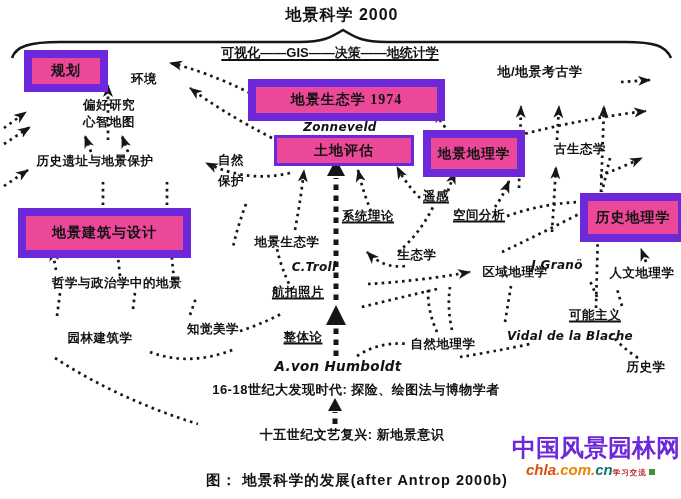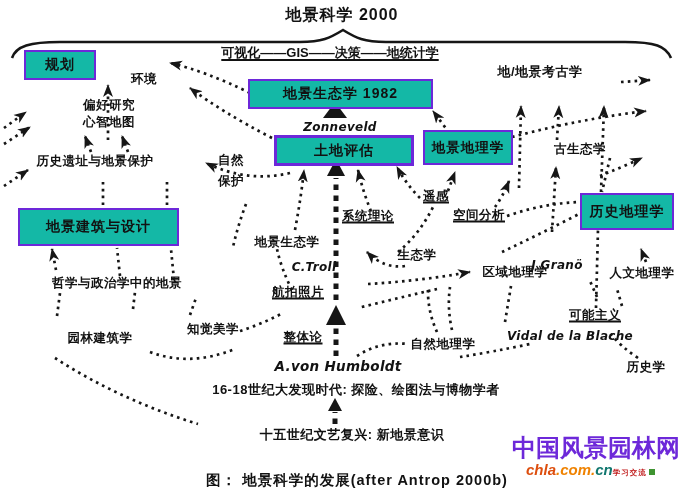--- a/index.html
+++ b/index.html
@@ -5,23 +5,23 @@
   html,body{margin:0;padding:0;background:#fff;}
   .stage{position:relative;width:681px;height:499px;background:#fff;overflow:hidden;
          font-family:"Liberation Sans","DejaVu Sans",sans-serif;color:#121212;}
   svg.wires{position:absolute;left:0;top:0;z-index:1;}
   .lbl{position:absolute;transform:translate(-50%,-50%);white-space:nowrap;z-index:3;
        font-size:12.5px;font-weight:600;letter-spacing:0.5px;}
   .lbl.two{text-align:right;line-height:17px;}
   .u{text-decoration:underline;text-underline-offset:2px;text-decoration-thickness:1.5px;}
   .hand{font-style:italic;font-weight:700;font-family:"DejaVu Sans","Liberation Sans",sans-serif;
         font-size:12px;letter-spacing:0.3px;}
-  .box{position:absolute;z-index:4;background:#14b8a6;border:2px solid #6d28d9;
+  .box{position:absolute;z-index:4;background:#ec4899;border:8px solid #6d28d9;
        display:flex;align-items:center;justify-content:center;
-       font-size:14px;font-weight:700;letter-spacing:1px;}
+       font-size:14px;font-weight:700;letter-spacing:1px;font-family:Liberation Serif, serif;}
   .box.thick{border-width:3px;}
   .title{position:absolute;transform:translateX(-50%);z-index:3;font-size:16px;font-weight:700;letter-spacing:1px;}
   .strip{position:absolute;transform:translateX(-50%);z-index:3;font-size:13px;font-weight:700;}
   .cap{position:absolute;transform:translateX(-50%);z-index:3;font-size:14.5px;font-weight:700;letter-spacing:1px;}
   .timeline{font-size:13px;font-weight:700;letter-spacing:0.5px;}
   .wm{position:absolute;right:1px;top:436px;z-index:5;text-align:left;line-height:1;}
   .wm-name{font-family:"DejaVu Serif","Liberation Serif",serif;font-size:24px;font-weight:700;
            color:#6d28d9;letter-spacing:0px;}
   .wm-url{font-style:italic;font-weight:700;font-size:15px;margin-top:2px;margin-left:14px;}
   .wm-chla{color:#dd4e0e;} .wm-com{color:#ef8200;} .wm-cn{color:#0f766e;}
@@ -110,21 +110,21 @@
       <polygon points="327,176 345,176 336,159"></polygon>
       <polygon points="326,325 346,325 336,305"></polygon>
       <polygon points="328,411 342,411 335,398"></polygon>
     </g>
   </svg>
 
   <div class="title" style="left:342px;top:5px;">地景科学 2000</div>
   <div class="strip u" style="left:330px;top:44px;">可视化——GIS——决策——地统计学</div>
 
   <div class="box" style="left:24px;top:50px;width:68px;height:26px;">规划</div>
-  <div class="box" style="left:248px;top:79px;width:181px;height:26px;">地景生态学 1982</div>
+  <div class="box" style="left:248px;top:79px;width:181px;height:26px;">地景生态学 1974</div>
   <div class="box thick" style="left:274px;top:135px;width:134px;height:25px;">土地评估</div>
   <div class="box" style="left:423px;top:130px;width:86px;height:31px;font-size:13.5px;">地景地理学</div>
   <div class="box" style="left:580px;top:193px;width:90px;height:33px;">历史地理学</div>
   <div class="box" style="left:18px;top:208px;width:157px;height:34px;">地景建筑与设计</div>
 
   <div class="lbl" style="left:124px;top:79px;margin-left:20px;">环境</div>
   <div class="lbl two" style="left:109px;top:114px;">
     <div>偏好研究</div>
     <div>心智地图</div>
   </div>

